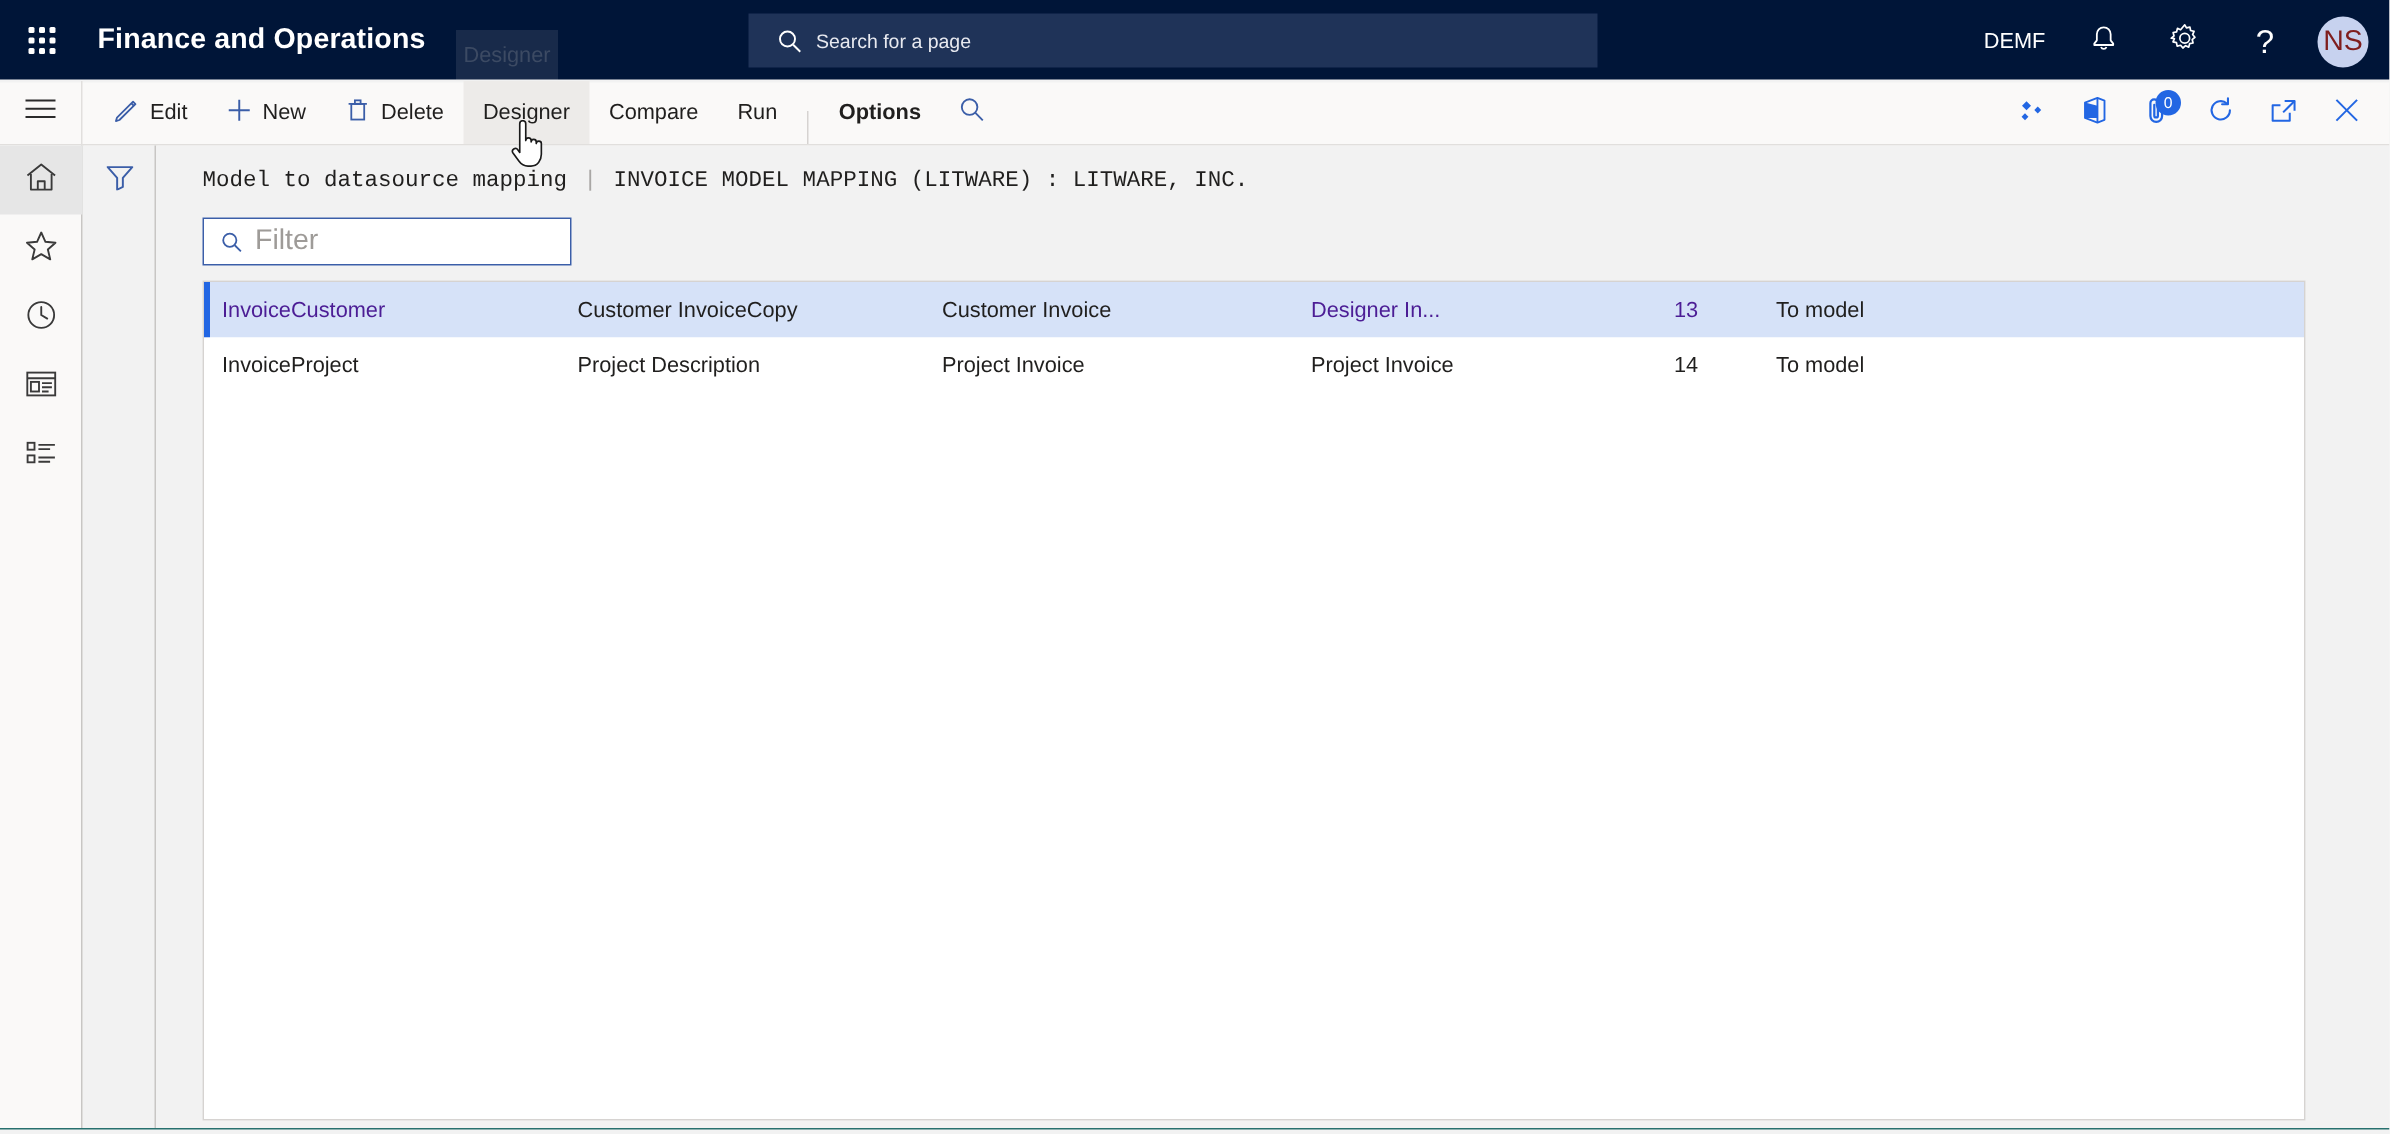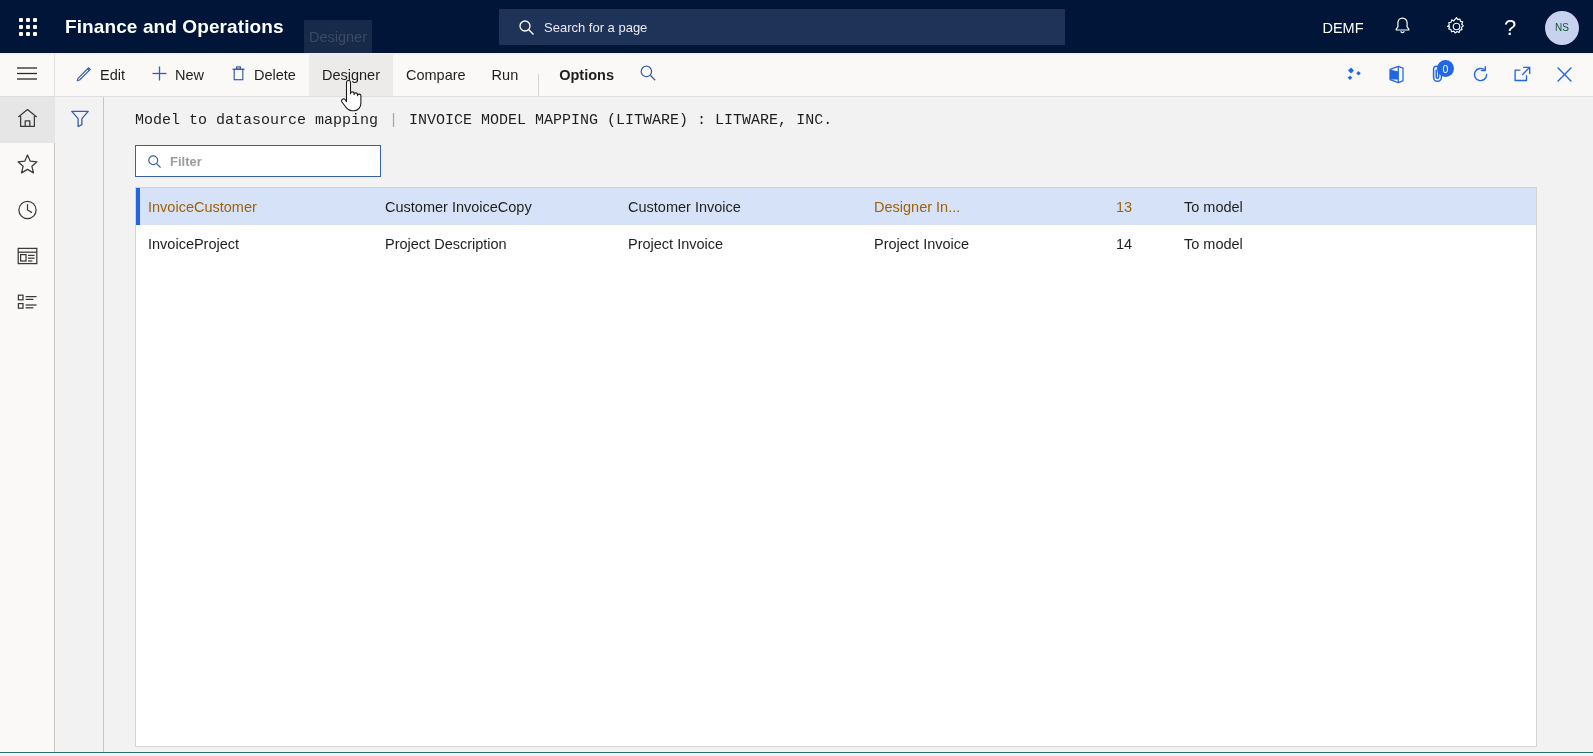--- a/index.html
+++ b/index.html
@@ -46,23 +46,23 @@
     display: flex; align-items: center; padding-right: 14px; gap: 0px;
   }
   .tn-item {
     height: 55px; display: flex; align-items: center; justify-content: center;
     color: #ffffff; font-size: 14.5px; cursor: pointer;
   }
   .tn-co { width: 64px; }
   .tn-ic { width: 54px; }
   .avatar {
     width: 34px; height: 34px; border-radius: 50%;
-    background: #c7d2ef; color: #14532d;
+    background: #c7d2ef; color: #7f1d1d;
     display: flex; align-items: center; justify-content: center;
-    font-size: 10px; cursor: pointer; margin-left: 8px;
+    font-size: 19px; cursor: pointer; margin-left: 8px;
   }
   
   .ghost-tip {
     position: absolute; left: 304px; top: 20px;
     width: 68px; height: 34px;
     background: rgba(232,232,232,.10);
     display: flex; align-items: center; justify-content: center;
     color: #3c4a63; font-size: 14.5px;
     pointer-events: none;
   }
@@ -139,21 +139,21 @@
   }
   .bc-sep { color: #a9a7a5; margin: 0 11px; }
   .filterfield {
     position: absolute; left: 30px; top: 48px;
     width: 246px; height: 32px;
     background: #ffffff; border: 1px solid #3b5ea8;
     display: flex; align-items: center; padding-left: 11px;
     cursor: text;
   }
   .filterfield .ficon { margin-right: 8px; display: flex; }
-  .filterfield .fph { color: #9e9b98; font-size: 13px; font-weight: bold; }
+  .filterfield .fph { color: #9e9b98; font-size: 19px; }
 
   .grid {
     position: absolute; left: 30px; top: 90px;
     width: 1402px; height: 560px;
     background: #ffffff; border: 1px solid #d6d3d1;
   }
   .grid-header {
     display: flex; height: 34px; align-items: center;
     border-bottom: 2px solid #2b2b2b;
     background: #ffffff;
@@ -166,21 +166,21 @@
   .grid-row {
     display: flex; height: 37px; align-items: center;
     background: #ffffff; cursor: pointer; position: relative;
   }
   .grid-row.selected { background: #d6e2f8; }
   .grid-row.selected::before {
     content: ""; position: absolute; left: 0; top: 0; bottom: 0; width: 4px;
     background: #2266e3;
   }
   .gr-cell { font-size: 14.5px; color: #201f1e; white-space: nowrap; overflow: hidden; }
-  .gr-cell.link { color: #a16207; }
+  .gr-cell.link { color: #4c1d95; }
 
   
   .c-def  { width: 249px; padding-left: 12px; }
   .c-name { width: 243px; }
   .c-desc { width: 246px; }
   .c-base { width: 242px; }
   .c-num  { width: 56px; }
   .c-dir  { width: 175px; padding-left: 12px; }
   .c-del  { width: 180px; padding-left: 12px; }
 

